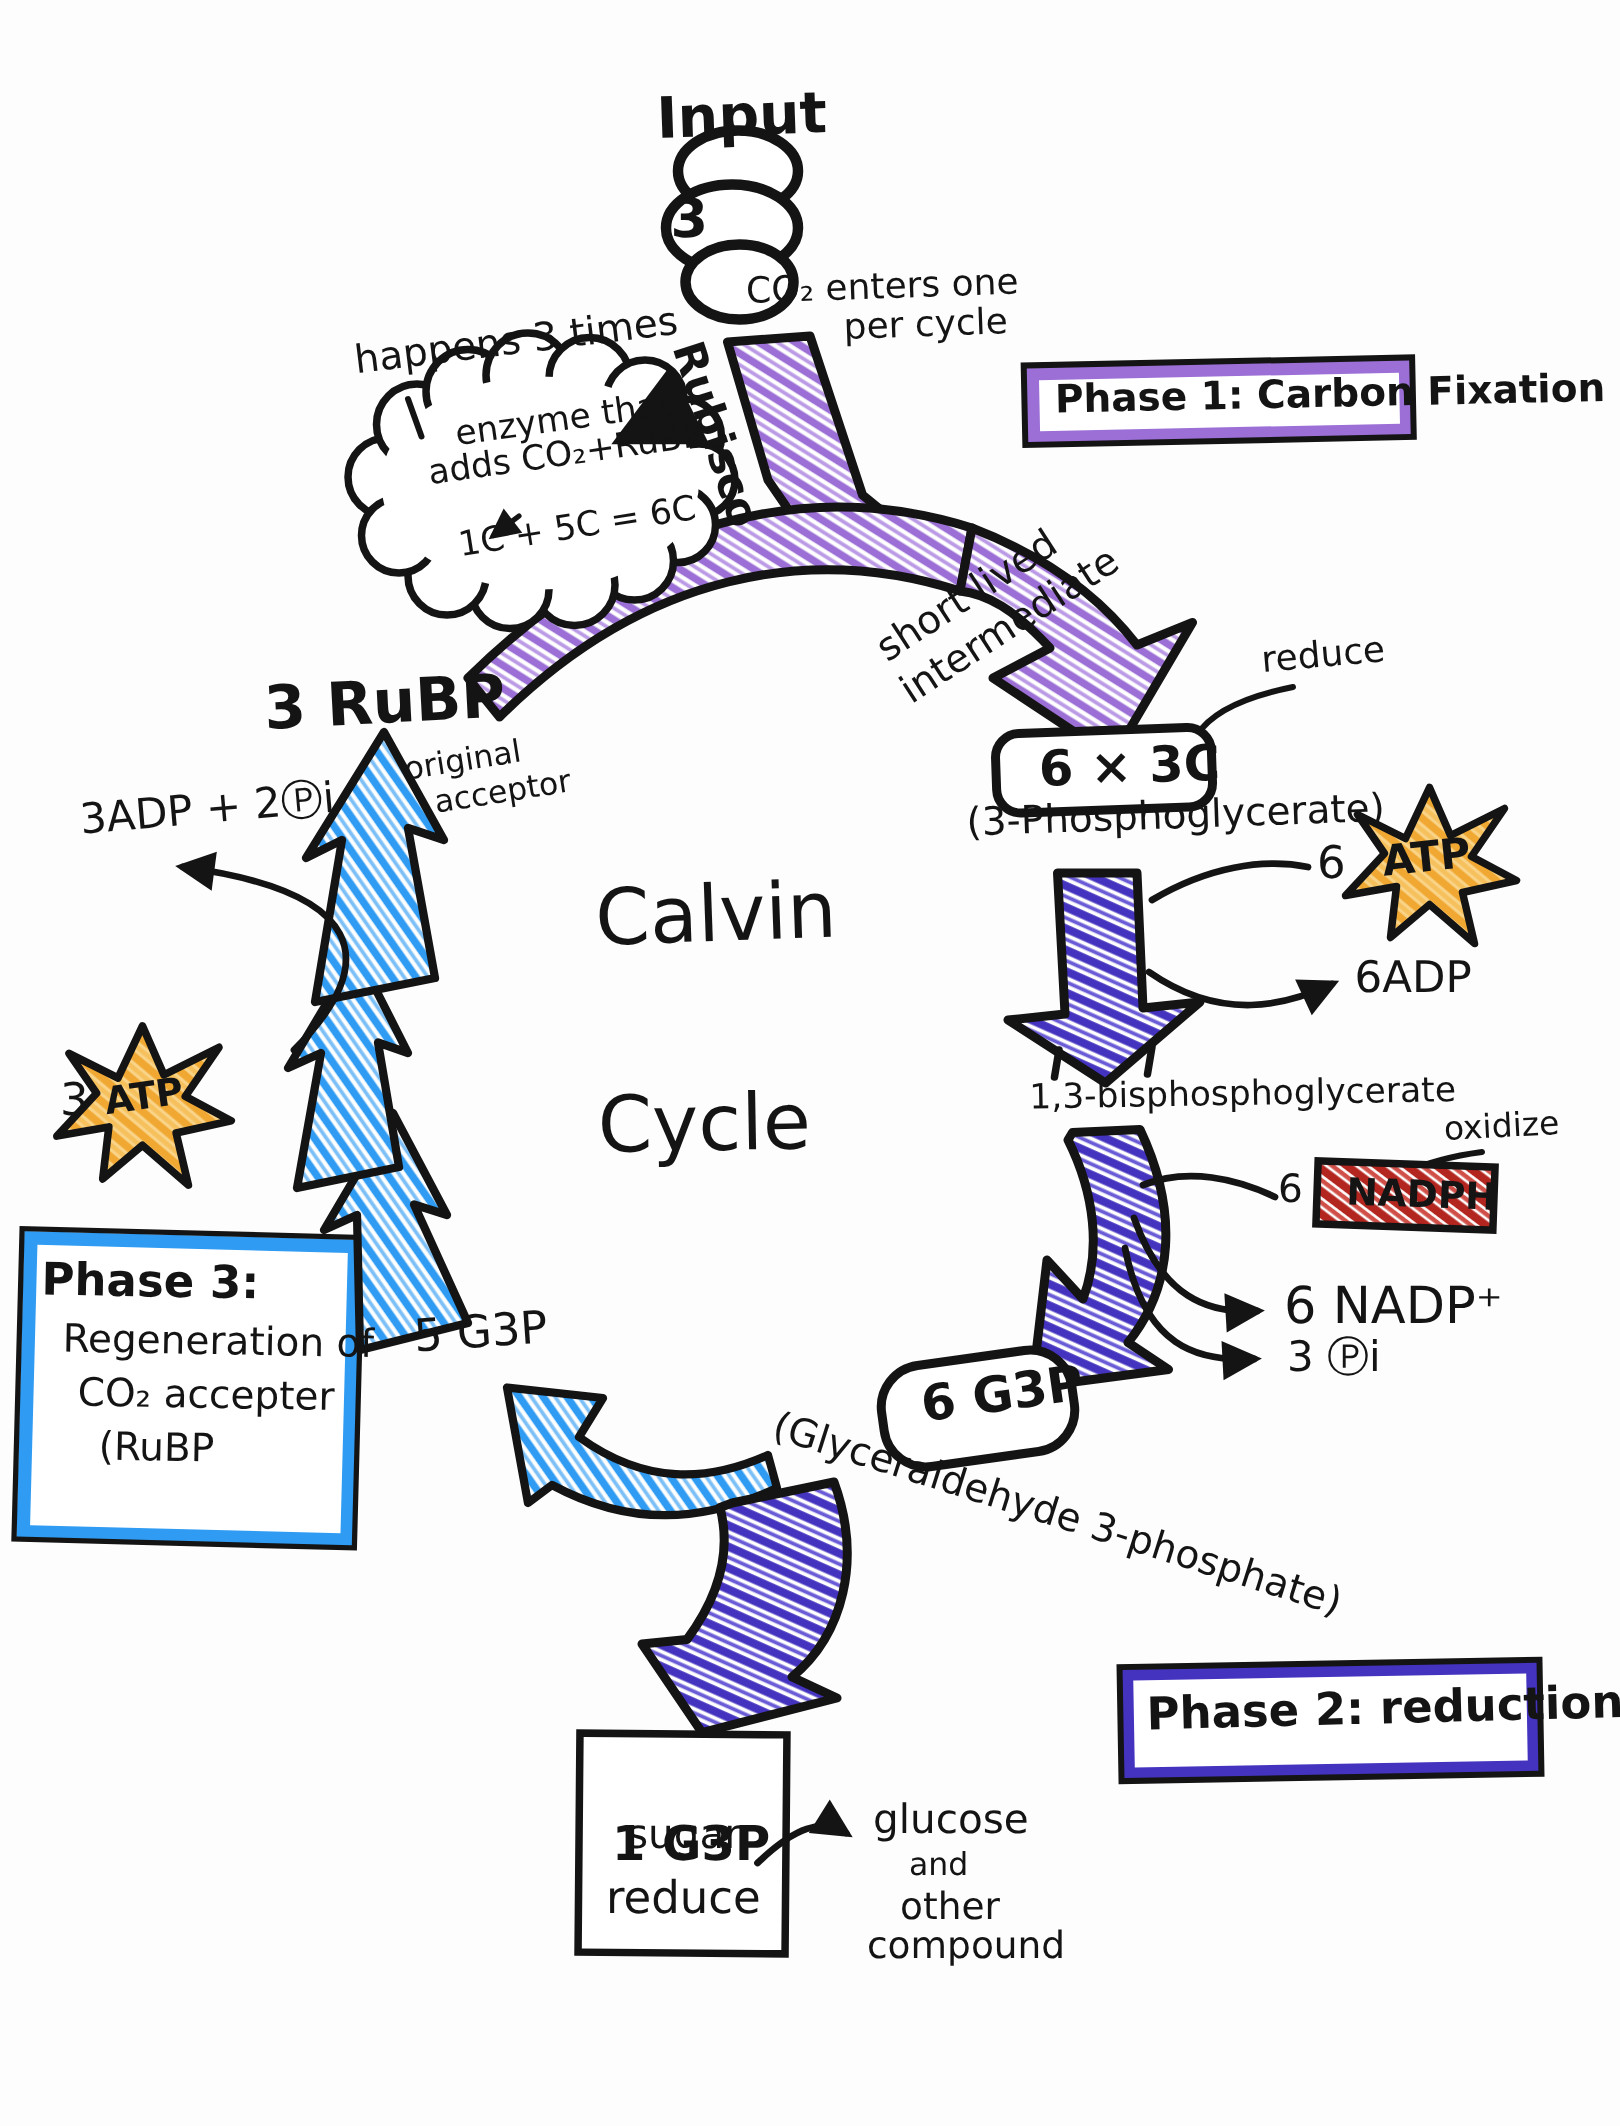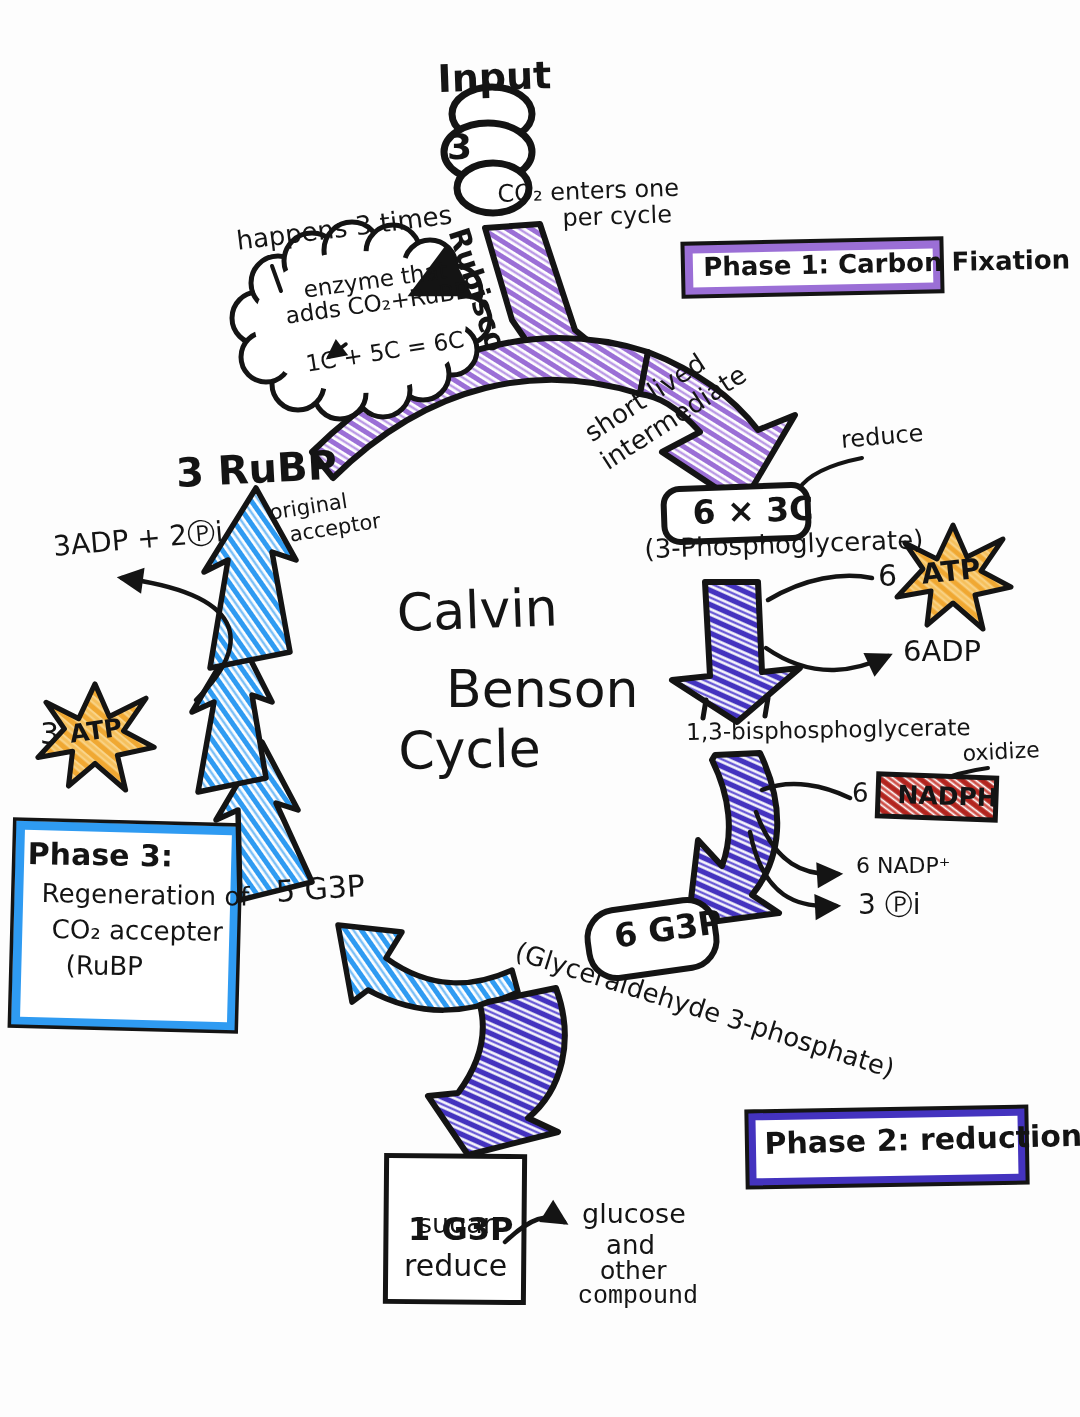--- a/index.html
+++ b/index.html
@@ -163,47 +163,46 @@
 
   <div class="t" style="left:878px;top:560px;font-size:30px;">6</div>
   <div class="t b" style="left:920px;top:560px;font-size:28px;transform:rotate(-6deg);">ATP</div>
   <div class="t" style="left:903px;top:636px;font-size:29px;">6ADP</div>
 
   <div class="t" style="left:686px;top:720px;font-size:23px;transform:rotate(-1deg);">1,3-bisphosphoglycerate</div>
 
   <div class="t" style="left:962px;top:742px;font-size:22px;transform:rotate(-3deg);">oxidize</div>
   <div class="t" style="left:852px;top:780px;font-size:26px;">6</div>
   <div class="t b" style="left:898px;top:782px;font-size:25px;transform:rotate(2deg);">NADPH</div>
-  <div class="t" style="left:856px;top:854px;font-size:22px;">6 NADP⁺</div>
+  <div class="t" style="left:856px;top:854px;font-size:34px;">6 NADP⁺</div>
   <div class="t" style="left:858px;top:890px;font-size:28px;">3 Ⓟi</div>
 
   <div class="t b" style="left:612px;top:920px;font-size:33px;transform:rotate(-8deg);">6 G3P</div>
   <div class="t" style="left:520px;top:938px;font-size:26px;transform:rotate(17.5deg);">(Glyceraldehyde 3-phosphate)</div>
   <div class="t" style="left:275px;top:876px;font-size:30px;transform:rotate(-4deg);">5 G3P</div>
 
   <div class="t b" style="left:408px;top:1168px;font-size:32px;margin-top:45px;">1 G3P</div>
   <div class="t" style="left:418px;top:1210px;font-size:27px;">sugar</div>
   <div class="t" style="left:404px;top:1250px;font-size:30px;">reduce</div>
   <div class="t" style="left:582px;top:1200px;font-size:27px;">glucose</div>
-  <div class="t" style="left:606px;top:1232px;font-size:26px;">and</div>
+  <div class="t" style="left:606px;top:1232px;font-size:21px;">and</div>
   <div class="t" style="left:600px;top:1258px;font-size:25px;">other</div>
-  <div class="t" style="left:578px;top:1284px;font-size:25px;font-family:Liberation Mono, monospace;">compound</div>
+  <div class="t" style="left:578px;top:1284px;font-size:25px;">compound</div>
 
   <div class="t b" style="left:764px;top:1128px;font-size:30px;transform:rotate(-1.5deg);">Phase 2: reduction</div>
 
   <div class="t b" style="left:28px;top:838px;font-size:30px;transform:rotate(1deg);">Phase 3:</div>
   <div class="t" style="left:42px;top:880px;font-size:26px;transform:rotate(1deg);">Regeneration of</div>
   <div class="t" style="left:52px;top:916px;font-size:26px;transform:rotate(1deg);">CO₂ accepter</div>
   <div class="t" style="left:66px;top:952px;font-size:26px;transform:rotate(1deg);">(RuBP</div>
 
   <div class="t" style="left:40px;top:718px;font-size:30px;">3</div>
   <div class="t b" style="left:68px;top:722px;font-size:25px;transform:rotate(-8deg);">ATP</div>
   <div class="t" style="left:52px;top:532px;font-size:28px;transform:rotate(-5deg);">3ADP + 2Ⓟi</div>
 
   <div class="t b" style="left:175px;top:452px;font-size:40px;transform:rotate(-3deg);">3 RuBP</div>
   <div class="t" style="left:268px;top:502px;font-size:21px;transform:rotate(-9deg);">original</div>
   <div class="t" style="left:288px;top:524px;font-size:21px;transform:rotate(-9deg);">acceptor</div>
 
   <div class="t" style="left:396px;top:586px;font-size:52px;transform:rotate(-2deg);">Calvin</div>
-  <div class="t" style="left:446px;top:662px;font-size:52px;">Benson</div>
   <div class="t" style="left:398px;top:724px;font-size:52px;transform:rotate(-1deg);">Cycle</div>
 
 </div>
 
 </body></html>

